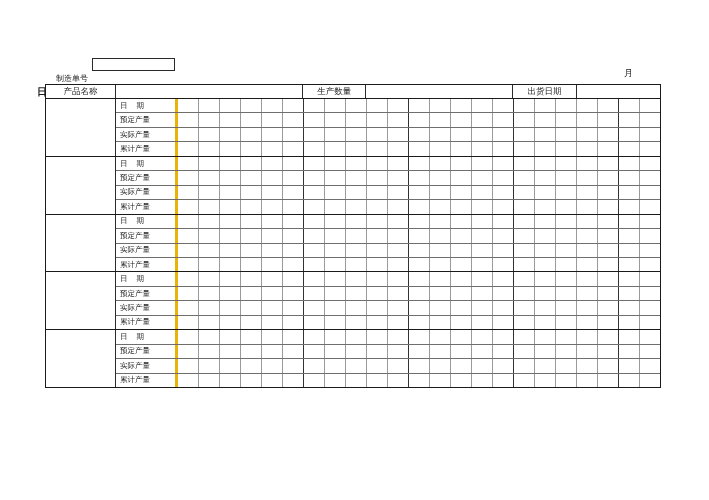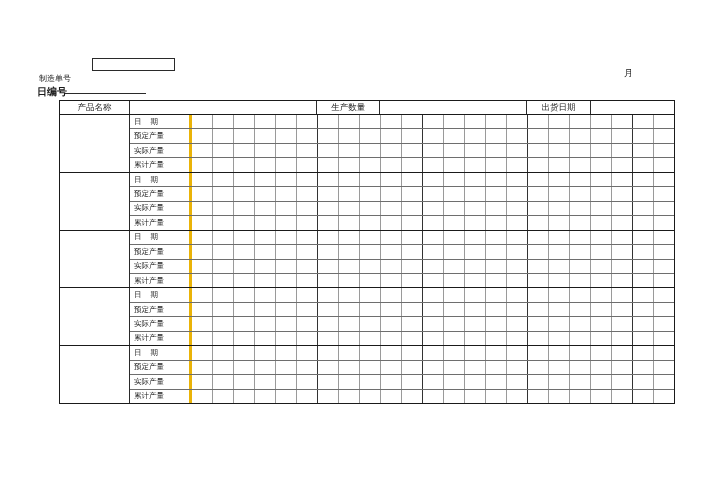--- a/index.html
+++ b/index.html
@@ -25,21 +25,21 @@
     position: absolute;
     left: 92px;
     top: 58px;
     width: 83px;
     height: 13px;
     border: 1px solid #2a2a2a;
     background: #fff;
   }
   .order-label {
     position: absolute;
-    left: 39px;
+    left: 56px;
     top: 73px;
     font-size: 8px;
     white-space: nowrap;
   }
   .day-label {
     position: absolute;
     left: 37px;
     top: 85px;
     font-size: 10px;
     white-space: nowrap;
@@ -57,28 +57,27 @@
     position: absolute;
     left: 624px;
     top: 67px;
     font-size: 9px;
   }
 
   
   .sheet {
     position: absolute;
     left: 45px;
-    top: 100px;
+    top: 84px;
     width: 616px;
     height: 304px;
     border: 1px solid #1a1a1a;
     display: flex;
     flex-direction: column;
     background: #fff;
-    margin-left: 14px;
   }
   .hrow { display: flex; }
   .r1, .r2 { height: 14px; border-bottom: 1px solid #1a1a1a; }
   .hc {
     display: flex;
     align-items: center;
     justify-content: center;
     font-size: 8.5px;
     overflow: hidden;
     white-space: nowrap;

